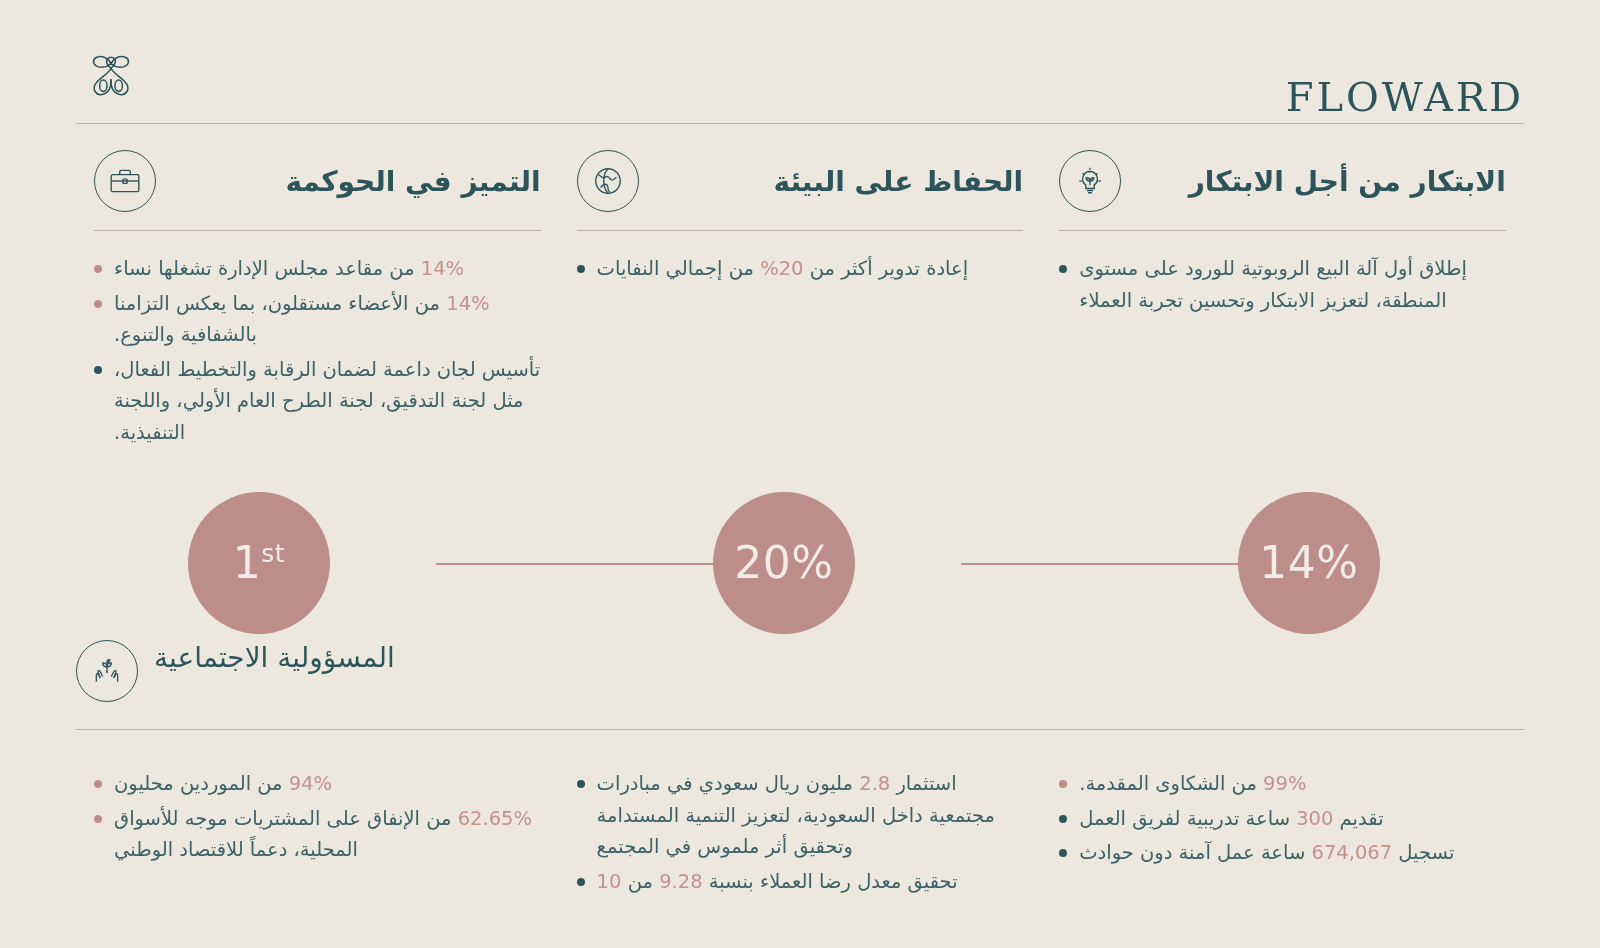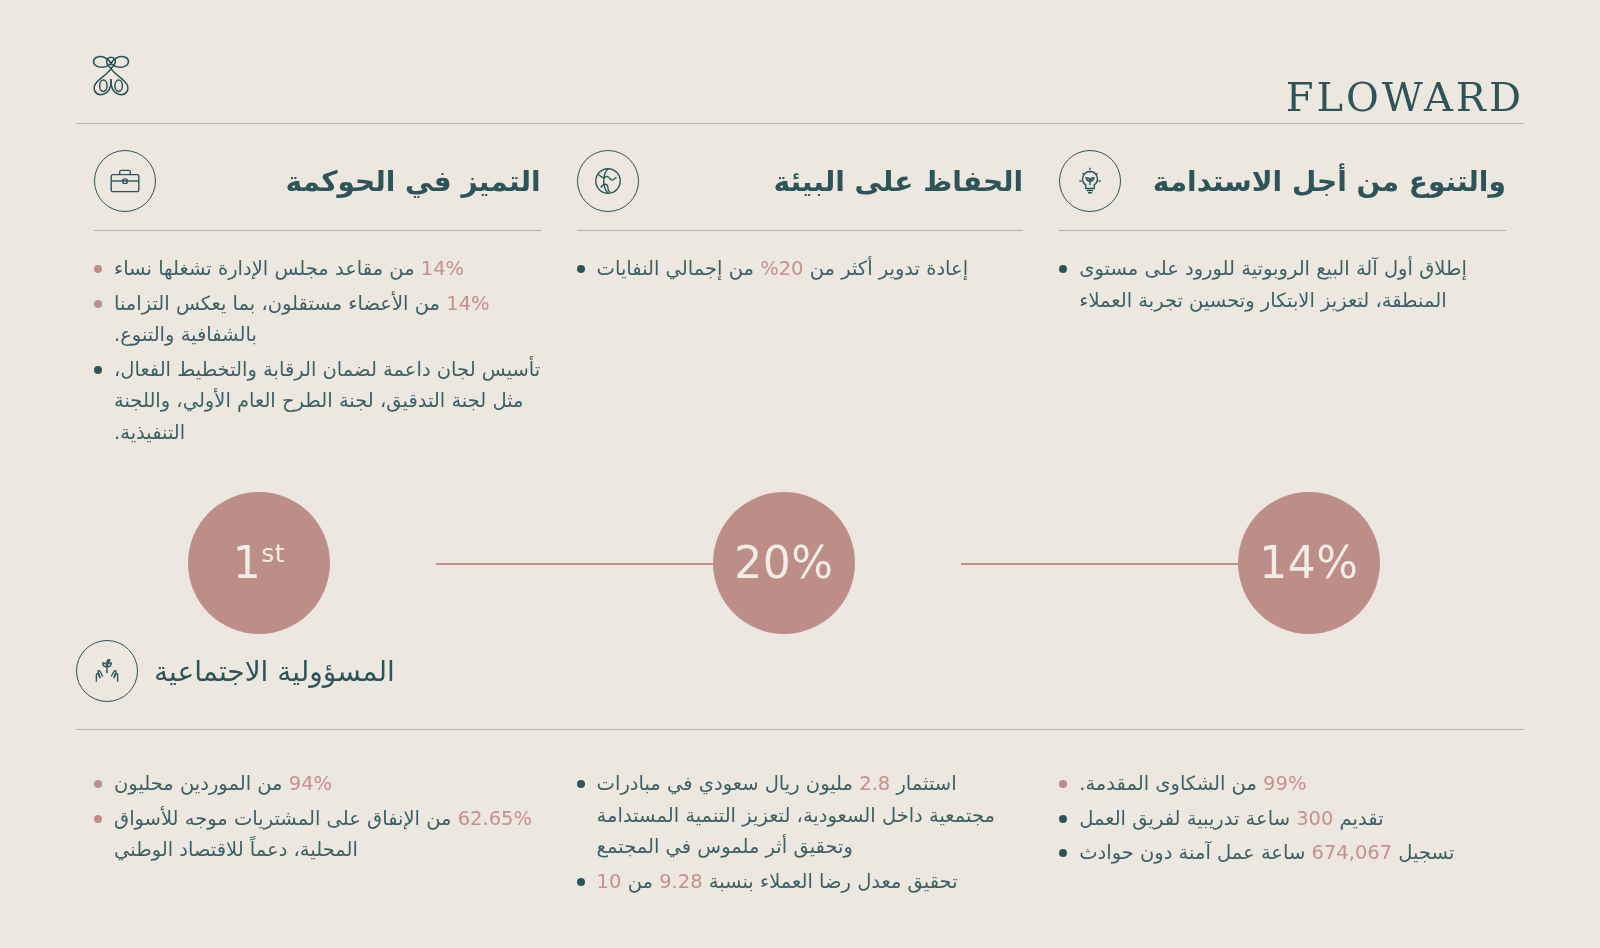--- a/index.html
+++ b/index.html
@@ -165,21 +165,20 @@
   .stat-val sup { font-size: 25px; vertical-align: super; line-height: 0; }
 
   
   .social-head {
     position: absolute;
     top: 640px;
     left: 76px;
     right: 76px;
     display: flex;
     flex-direction: row-reverse;
-    align-items: center;
     gap: 16px;
   }
   .social-rule {
     position: absolute;
     top: 729px;
     left: 76px;
     right: 76px;
     height: 1px;
     background: #b9b3a8;
   }
@@ -273,21 +272,21 @@
         <span class="circ-icon">
           <svg viewBox="0 0 32 32" fill="none" stroke="#2d5459" stroke-width="1.3">
             <path d="M16 7a7 7 0 00-4 12.7V23h8v-3.3A7 7 0 0016 7z"></path>
             <path d="M13 25h6M14 27h4"></path>
             <path d="M16 20v-4"></path>
             <path d="M16 16c-2.6 0-3.6-1.4-3.6-3 2.6 0 3.6 1.4 3.6 3z"></path>
             <path d="M16 16c2.6 0 3.6-1.4 3.6-3-2.6 0-3.6 1.4-3.6 3z"></path>
             <path d="M16 3.5v2M26 16h-2M8 16H6M23 8.8l-1.4 1.4M10.4 10.2L9 8.8"></path>
           </svg>
         </span>
-        <div class="col-title">والتنوع من أجل الاستدامة</div>
+        <div class="col-title">الابتكار من أجل الابتكار</div>
       </div>
       <div class="col-rule"></div>
       <ul class="bullets">
           <li>
             <span class="dot dark"></span>
             <span class="btxt"><span>إطلاق أول آلة البيع الروبوتية للورود على مستوى المنطقة، لتعزيز الابتكار وتحسين تجربة العملاء</span></span>
           </li>
         </ul>
     </div>
   </div>

